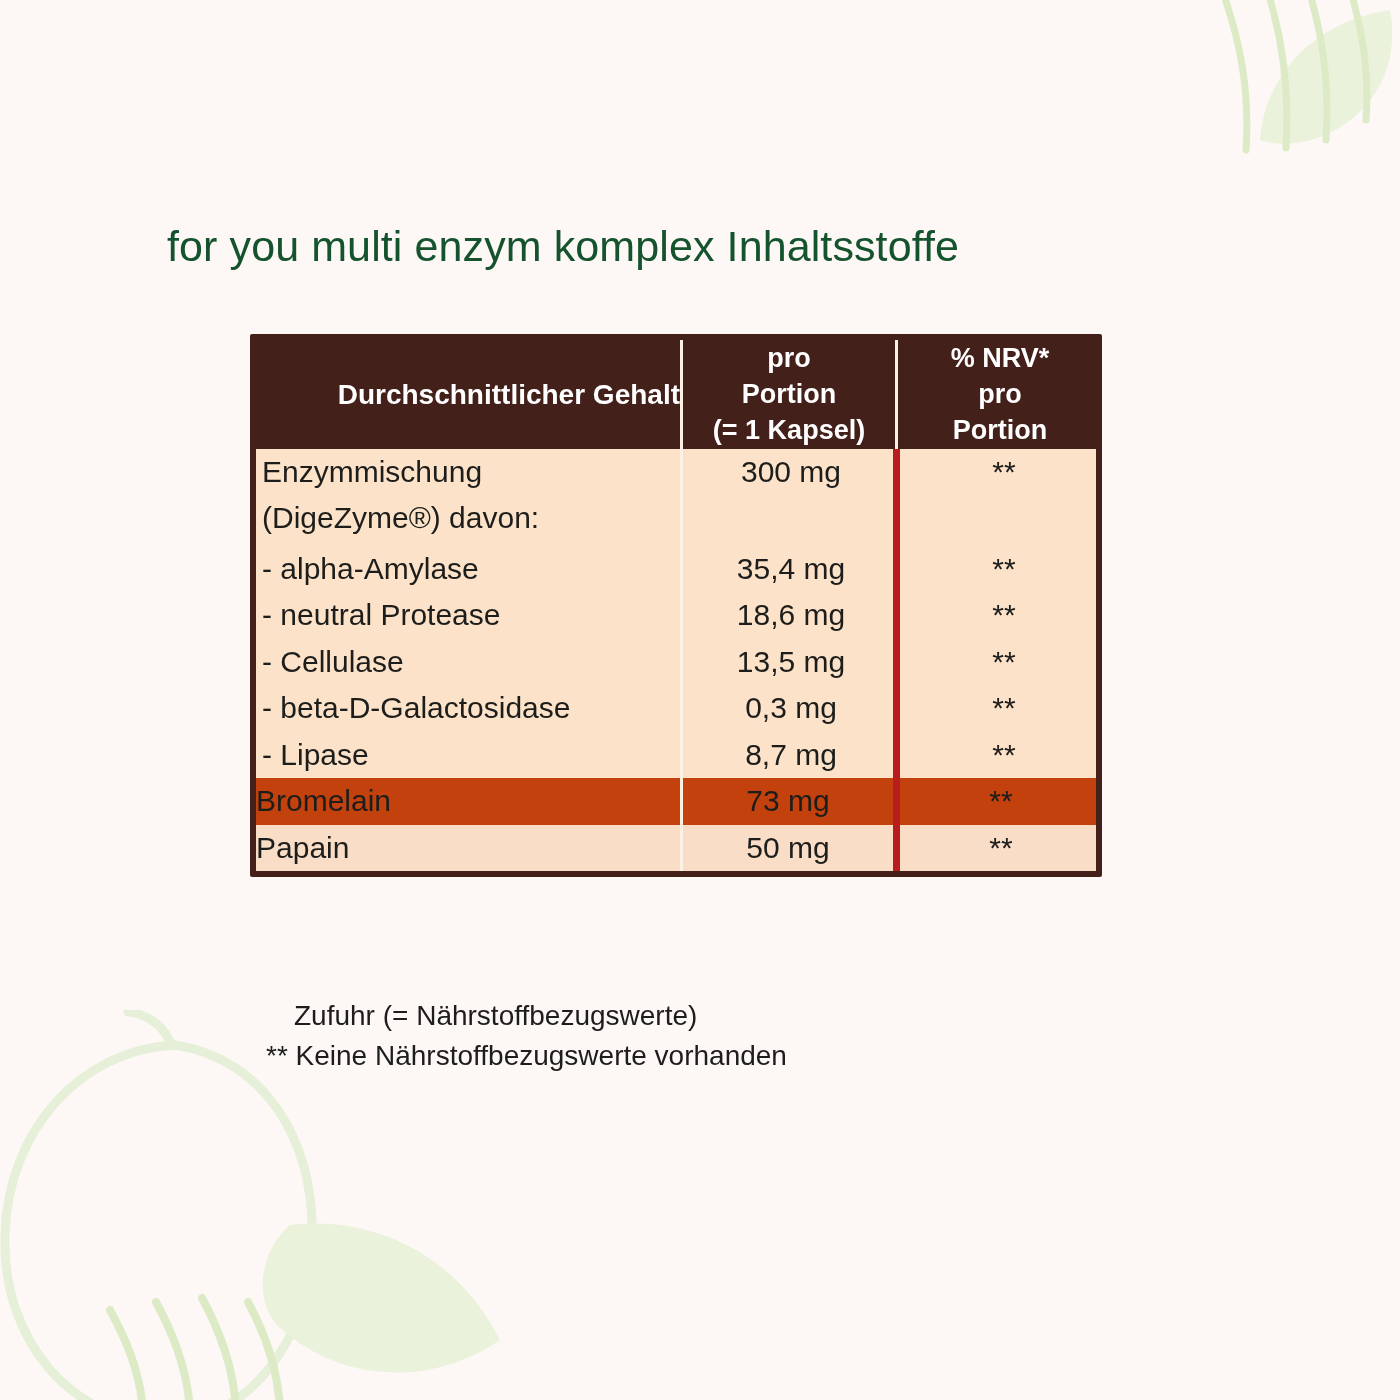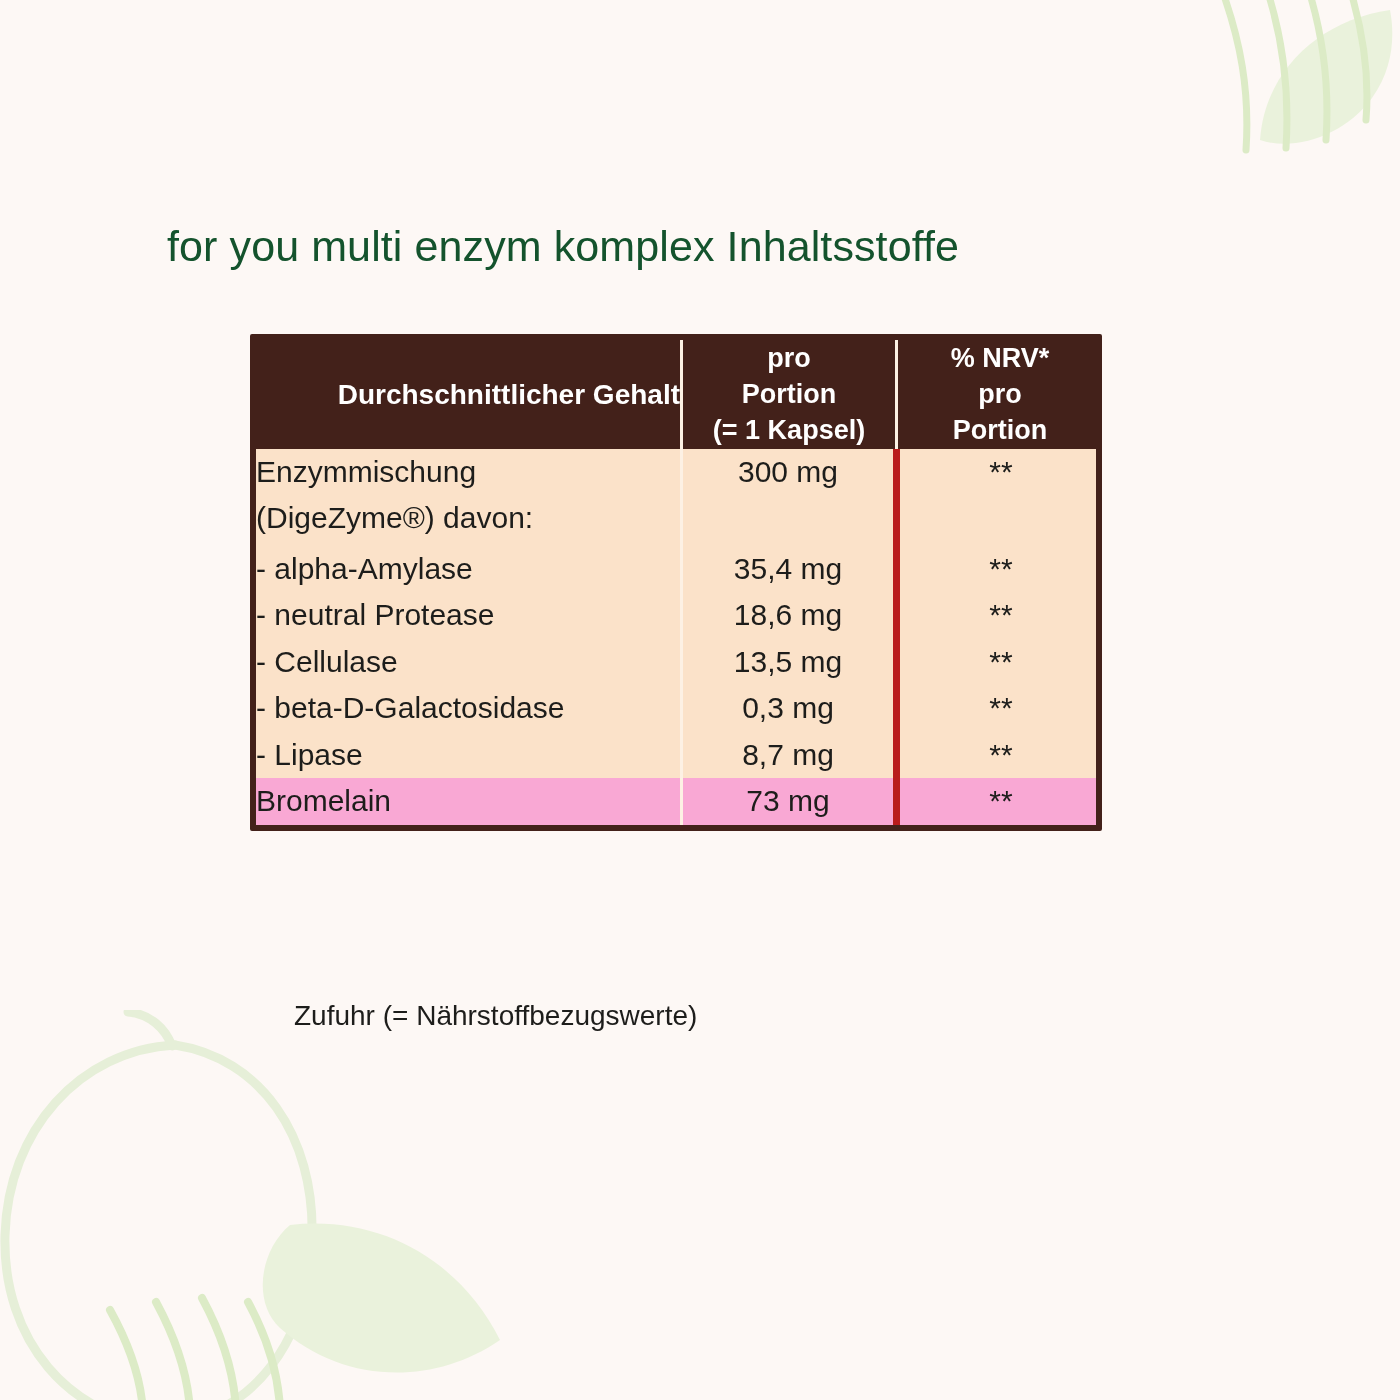--- a/index.html
+++ b/index.html
@@ -104,21 +104,21 @@
     padding: 18px 8px;
     width: 204px;
   }
 
   tbody td {
     font-size: 30px;
     color: #1d1d1b;
     line-height: 1.55;
   }
   tbody tr.band-a { background: #fbe2c9; }
-  tbody tr.band-b { background: #f9a8d4; }
+  tbody tr.band-b { background: #c2410c; }
   tbody tr.band-c { background: #f9ddc6; }
 
   td.cell-name {
     text-align: left;
     padding: 4px 14px 4px 26px;
     vertical-align: top;
     border-right: 3px solid #fdf1e4;
   }
   td.cell-val {
     text-align: center;
@@ -128,21 +128,21 @@
   }
   td.cell-nrv {
     text-align: center;
     vertical-align: top;
     padding: 4px 6px;
   }
   .enz-block {
     padding-top: 8px;
     padding-bottom: 4px;
   }
-  .enz-line { display: block; }
+  .enz-line { display: block; margin-left: 6px; }
   .enz-line.spacer { height: 4px; }
   .blank-line {
     display: block;
     visibility: hidden;
   }
 
   
   .footnotes {
     position: absolute;
     top: 996px;
@@ -238,22 +238,28 @@
             <span class="enz-line">**</span>
           </td>
         </tr>
 
         <tr class="band-b">
           <td class="cell-name">Bromelain</td>
           <td class="cell-val">73 mg</td>
           <td class="cell-nrv">**</td>
         </tr>
 
+        <tr class="band-c">
+          <td class="cell-name">Papain</td>
+          <td class="cell-val">50 mg</td>
+          <td class="cell-nrv">**</td>
+        </tr>
 
       </tbody>
     </table>
   </div>
 
   <div class="footnotes">
     <span class="footnote-indent">Zufuhr (= Nährstoffbezugswerte)</span>
+    <span class="footnote-line">** Keine Nährstoffbezugswerte vorhanden</span>
   </div>
 
 </div>
 
 </body></html>

